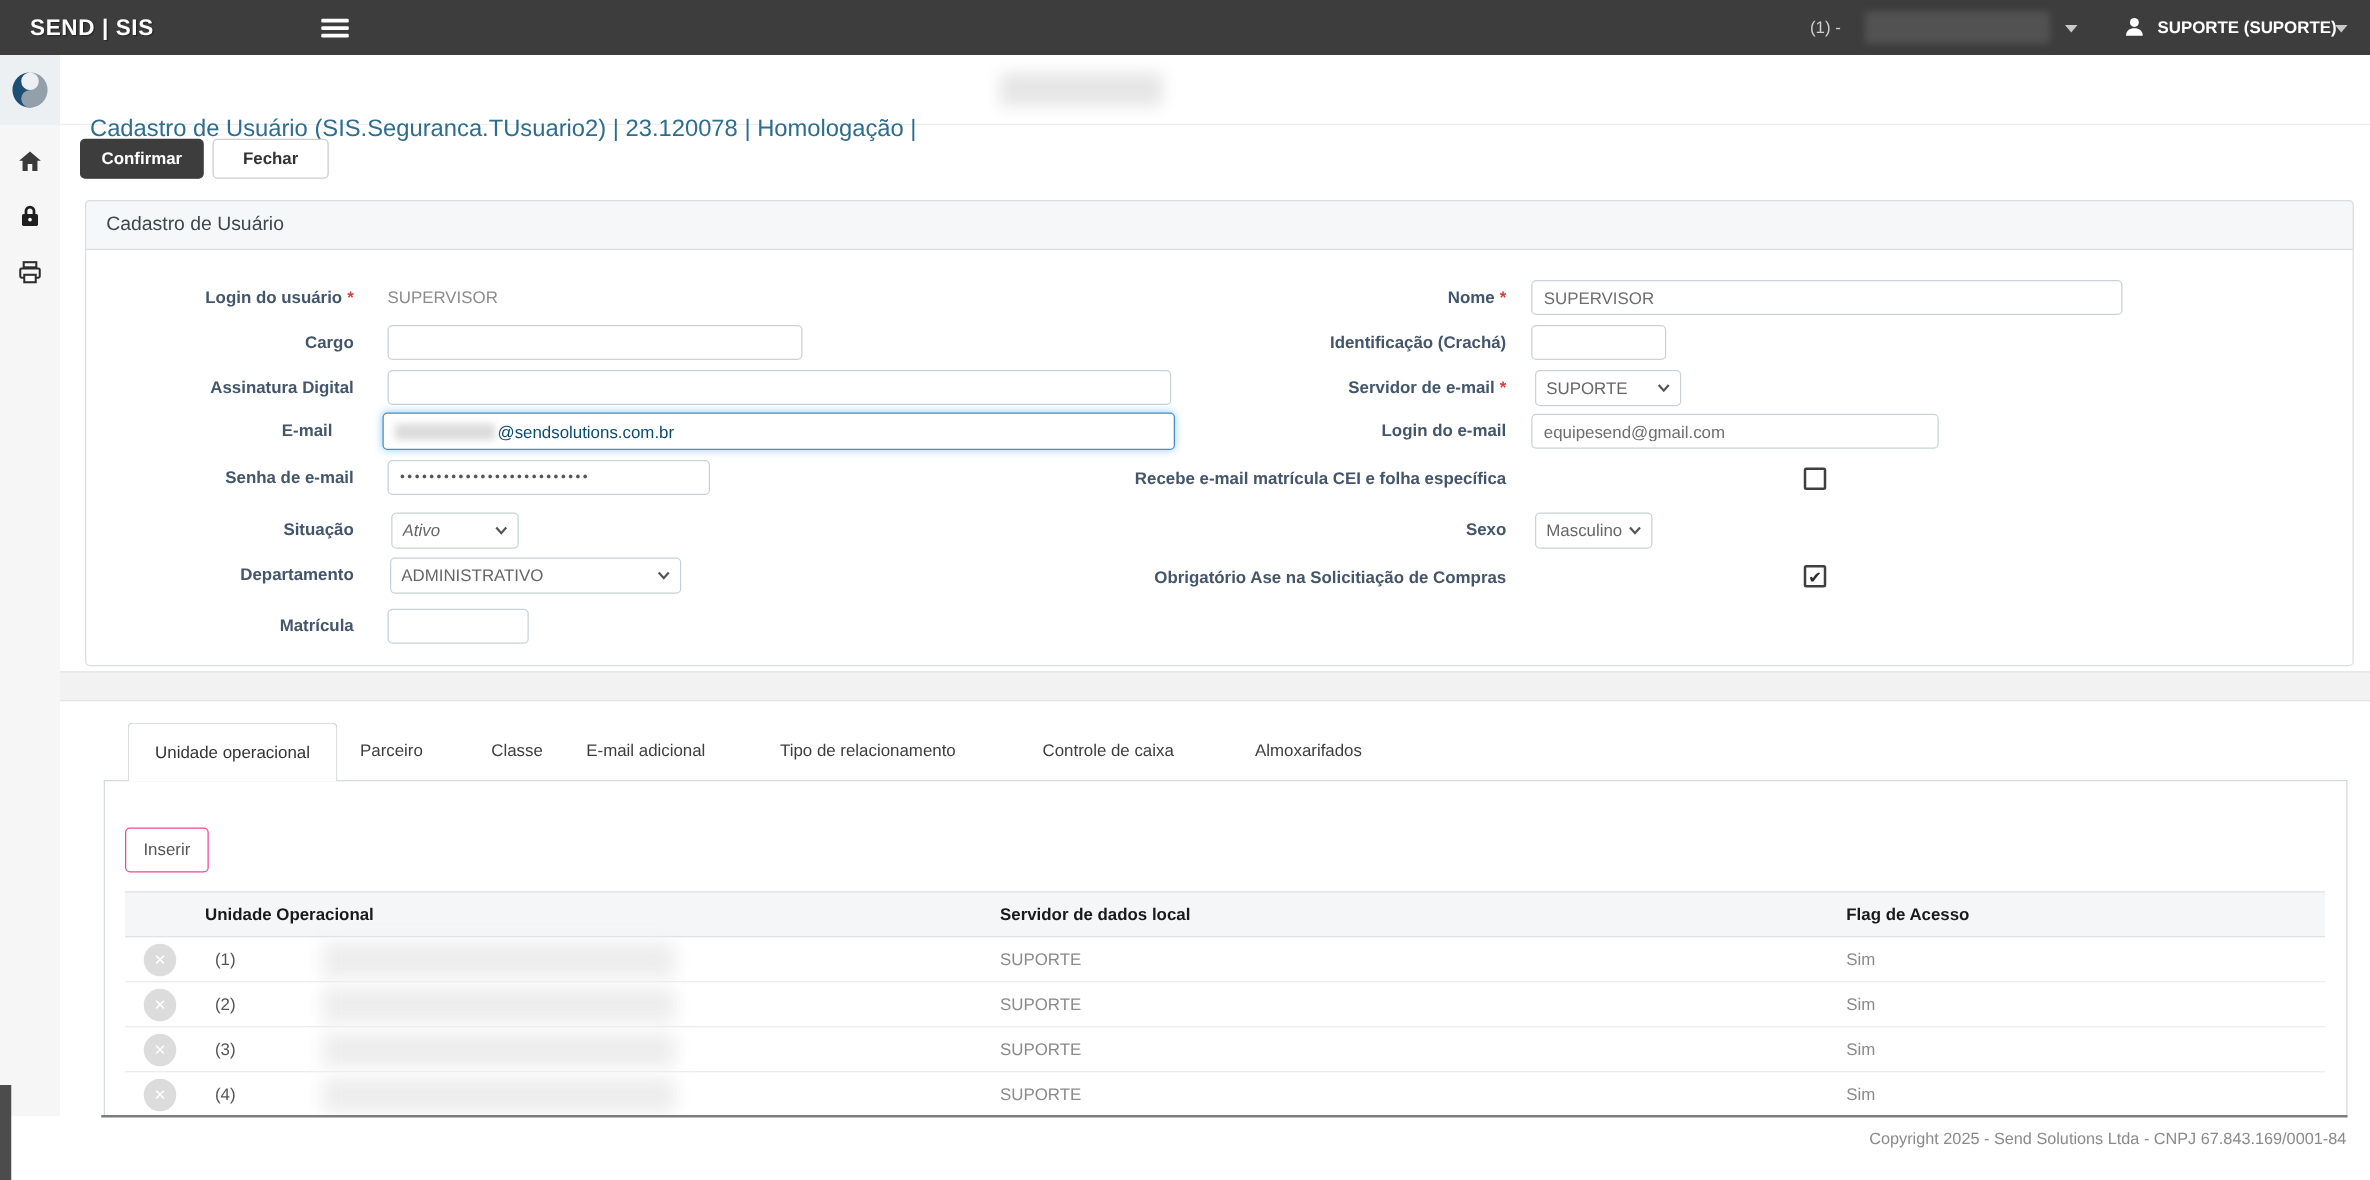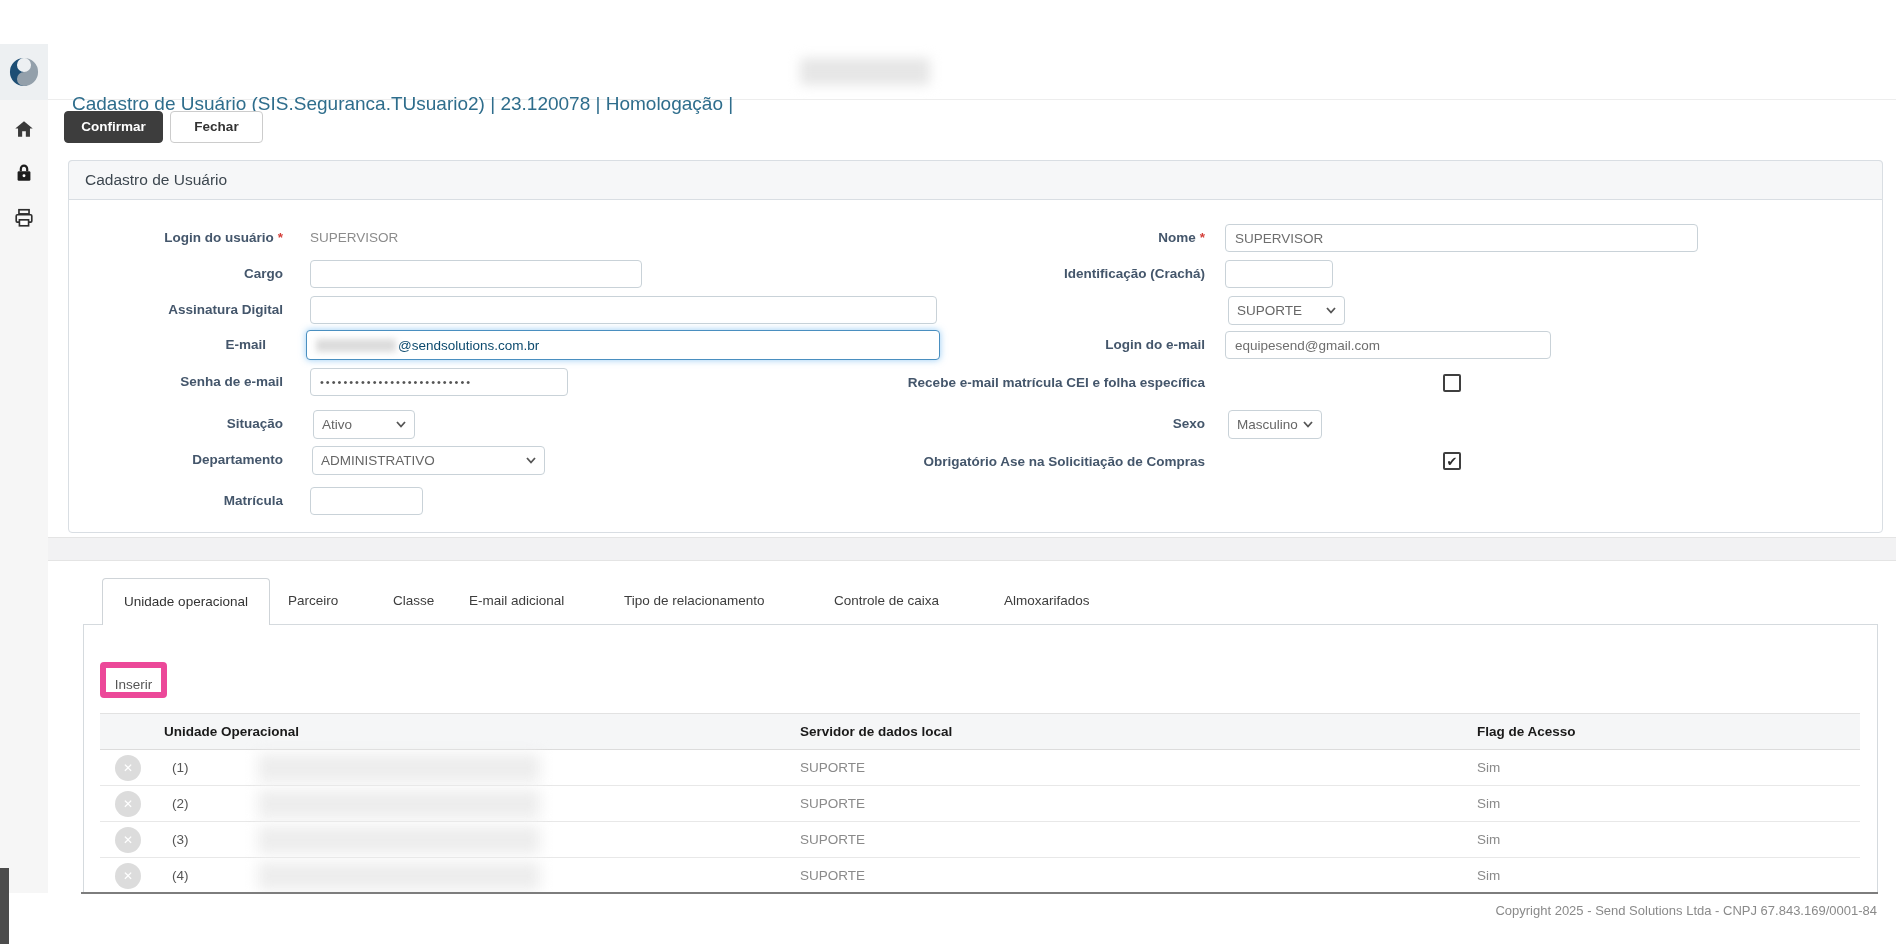--- a/index.html
+++ b/index.html
@@ -60,38 +60,55 @@
 
   
   .tab{top:578px;height:46px;line-height:46px;font-size:13.5px;color:#3d3d3d;cursor:pointer;white-space:nowrap;}
   .tab-active{left:102px;top:578px;width:168px;height:47px;line-height:46px;text-align:center;font-size:13.5px;color:#333;
               background:#fff;border:1px solid #cfd4d8;border-bottom:none;border-radius:4px 4px 0 0;box-sizing:border-box;z-index:3;cursor:pointer;}
   #tabcontent{left:83px;top:624px;width:1795px;height:269px;border:1px solid #d5dade;border-bottom:none;box-sizing:border-box;background:#fff;z-index:1;}
   .bottom-line{left:81px;top:892px;width:1797px;height:2px;background:#7d7d7d;z-index:4;}
 
   
   .btn-insert{left:100px;top:662px;width:67px;height:36px;line-height:34px;text-align:center;font-size:13.5px;color:#555;
-              background:#fff;border:6px solid #ec4899;border-radius:4px;box-sizing:border-box;cursor:pointer;z-index:2;}
+              background:#fff;border:1px solid #ec4899;border-radius:4px;box-sizing:border-box;cursor:pointer;z-index:2;}
   .gh{left:100px;top:713px;width:1760px;height:37px;background:#f5f6f7;border-top:1px solid #e2e2e2;border-bottom:1px solid #dcdcdc;box-sizing:border-box;z-index:2;}
   .gh-cell{top:713px;height:37px;line-height:37px;font-size:13.5px;font-weight:bold;color:#1a1a1a;z-index:3;white-space:nowrap;}
   .grow{left:100px;width:1760px;height:36px;border-bottom:1px solid #e8e8e8;box-sizing:border-box;background:#fff;z-index:2;}
   .gcell{height:36px;line-height:36px;font-size:13.5px;color:#8a8a8a;position:absolute;top:0;white-space:nowrap;}
   .gnum{color:#555;}
   .del{position:absolute;left:15px;top:5px;width:26px;height:26px;border-radius:50%;background:#dcdcdc;color:#fff;
        font-size:12px;font-weight:bold;text-align:center;line-height:26px;cursor:pointer;}
   .row-blur{position:absolute;left:158px;top:4px;width:282px;height:28px;background:#ededed;filter:blur(7px);}
 
   
   .footer{right:19px;top:903px;font-size:13px;color:#8a8a8a;white-space:nowrap;}
 </style>
 </head>
 <body>
 
 <div id="screen">
 
+  <div class="abs" id="topbar">
+    <div class="abs brand">SEND | SIS</div>
+    <div class="abs burger">
+        <span></span>
+        <span></span>
+        <span></span>
+      </div>
+    <div class="abs tb-unit">(1) -</div>
+    <div class="abs tb-blur"></div>
+    <div class="abs caret" style="left:1652px;top:20px;"></div>
+    <svg class="abs" style="left:1698px;top:12px;" width="19" height="19" viewBox="0 0 24 24">
+      <circle cx="12" cy="7.5" r="4.5" fill="#fff"></circle>
+      <path d="M3.5 21c0-5 3.8-7.5 8.5-7.5s8.5 2.5 8.5 7.5z" fill="#fff"></path>
+    </svg>
+    <div class="abs tb-user">SUPORTE (SUPORTE)</div>
+    <div class="abs caret" style="left:1868px;top:20px;"></div>
+  </div>
 
   <div class="abs" id="pagehead"></div>
   <div class="abs logo-box">
     <svg width="30" height="30" viewBox="0 0 32 32">
       <path d="M16 1 A15 15 0 0 0 16 31 A7.5 7.5 0 0 0 16 16 A7.5 7.5 0 0 1 16 1 Z" fill="#1d4e74"></path>
       <path d="M16 31 A15 15 0 0 0 16 1 A7.5 7.5 0 0 1 16 16 A7.5 7.5 0 0 0 16 31 Z" fill="#93a0ab"></path>
     </svg>
   </div>
   <div class="abs page-title">Cadastro de Usuário (SIS.Seguranca.TUsuario2) | 23.120078 | Homologação |</div>
   <div class="abs title-blur"></div>
@@ -131,21 +148,21 @@
   <div class="abs lbl" style="left:51px;top:331px;width:215px;">E-mail</div>
   <div class="abs inp-focus" style="left:306px;top:330px;width:634px;">
     <span class="mail-blur"></span>
     <span>@sendsolutions.com.br</span>
   </div>
 
   <div class="abs lbl" style="left:68px;top:368px;width:215px;">Senha de e-mail</div>
   <div class="abs inp pwd" style="left:310px;top:368px;width:258px;line-height:26px;">••••••••••••••••••••••••••</div>
 
   <div class="abs lbl" style="left:68px;top:410px;width:215px;">Situação</div>
-  <div class="abs sel" style="left:313px;top:410px;width:102px;">
+  <div class="abs sel" style="left:313px;top:410px;width:102px;font-style:italic;">
     <span class="sel-txt">Ativo</span>
     <svg width="10" height="7" viewBox="0 0 10 7">
         <polyline points="1,1 5,5.5 9,1" fill="none" stroke="#555" stroke-width="1.8"></polyline>
       </svg>
   </div>
 
   <div class="abs lbl" style="left:68px;top:446px;width:215px;">Departamento</div>
   <div class="abs sel" style="left:312px;top:446px;width:233px;">
     <span class="sel-txt">ADMINISTRATIVO</span>
     <svg width="10" height="7" viewBox="0 0 10 7">
@@ -155,20 +172,21 @@
 
   <div class="abs lbl" style="left:68px;top:487px;width:215px;">Matrícula</div>
   <input class="abs inp" style="left: 310px; top: 487px; width: 113px;">
 
   <div class="abs lbl" style="left:835px;top:224px;width:370px;"><span>Nome</span><span class="req">*</span></div>
   <input class="abs inp" style="left: 1225px; top: 224px; width: 473px;" value="SUPERVISOR">
 
   <div class="abs lbl" style="left:835px;top:260px;width:370px;">Identificação (Crachá)</div>
   <input class="abs inp" style="left: 1225px; top: 260px; width: 108px;">
 
+  <div class="abs lbl" style="left:835px;top:296px;width:370px;"><span>Servidor de e-mail</span><span class="req">*</span></div>
   <div class="abs sel" style="left:1228px;top:296px;width:117px;">
     <span class="sel-txt">SUPORTE</span>
     <svg width="10" height="7" viewBox="0 0 10 7">
         <polyline points="1,1 5,5.5 9,1" fill="none" stroke="#555" stroke-width="1.8"></polyline>
       </svg>
   </div>
 
   <div class="abs lbl" style="left:835px;top:331px;width:370px;">Login do e-mail</div>
   <input class="abs inp" style="left: 1225px; top: 331px; width: 326px;" value="equipesend@gmail.com">
 

